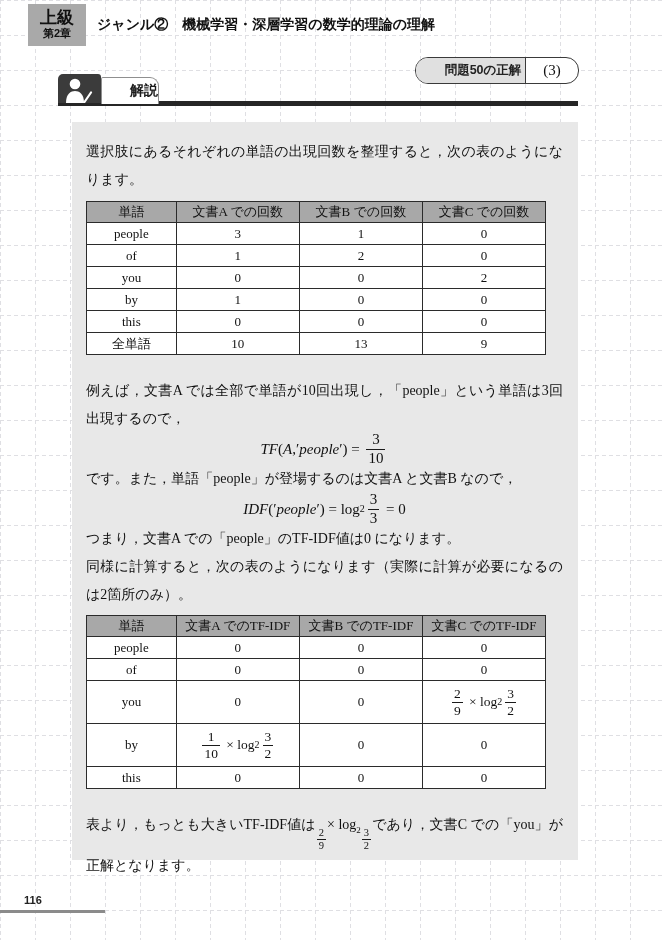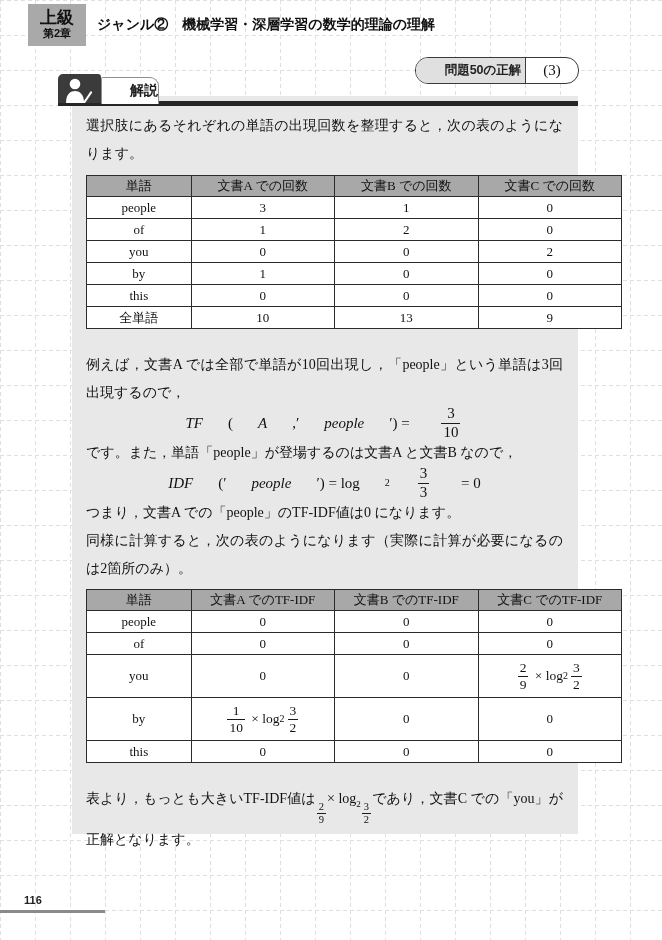--- a/index.html
+++ b/index.html
@@ -43,37 +43,37 @@
   .kaisetsu-tab{
     position:absolute;left:101px;top:77px;width:56px;height:26px;background:#fff;
     border:1px solid #8f8f8f;border-bottom:none;border-radius:2px 9px 0 0;z-index:3;
     display:flex;align-items:center;justify-content:flex-end;
     font-family:"Liberation Sans",sans-serif;font-weight:bold;font-size:14px;color:#1c1c1c;
   }
   .section-bar{position:absolute;left:58px;top:101px;width:520px;height:5px;background:#262626;z-index:2;}
 
   
   .panel{
-    position:absolute;left:72px;top:96px;width:506px;height:738px;background:#e8e8e8;
+    position:absolute;left:72px;top:122px;width:506px;height:738px;background:#e8e8e8;
     z-index:1;box-sizing:border-box;padding:16px 15px 0 14px;
   }
   .para{font-size:14px;line-height:28px;text-align:justify;margin:0;color:#111;}
   .para.mt{margin-top:22px;}
 
-  table{border-collapse:collapse;table-layout:fixed;width:536px;background:#fff;
+  table{border-collapse:collapse;table-layout:fixed;width:460px;background:#fff;
     margin:7px 0 0 0;font-size:13px;border:1.5px solid #222;}
   .t2{margin-top:6px;}
   th{background:#a8a8a8;font-weight:normal;height:20px;border:1px solid #2b2b2b;padding:0;color:#111;}
   td{border:1px solid #2b2b2b;text-align:center;height:19px;padding:1px 2px;color:#111;}
   th:first-child,td:first-child{width:19.5%;}
   th:not(:first-child),td:not(:first-child){width:26.8%;}
 
   .formula{
     height:32px;display:flex;align-items:center;justify-content:center;
-    font-size:15px;line-height:1;color:#111;gap:25px;
+    font-size:15px;line-height:1;color:#111;
   }
   .mit{font-style:italic;}
   sub{font-size:10px;line-height:1;}
   .frac{display:inline-flex;flex-direction:column;text-align:center;margin:0 3px;vertical-align:middle;}
   .fnum,.fden{display:block;line-height:1.15;padding:0 2px;}
   .fden{border-top:1px solid #1a1a1a;}
   .mathwrap{display:inline-flex;align-items:center;justify-content:center;padding:4px 0;font-size:13.5px;line-height:1;}
   .conclusion{margin-top:22px;}
   .conclusion .frac{font-size:10.5px;vertical-align:-7px;margin:0 1px;}
   .conclusion sub{font-size:9px;}

